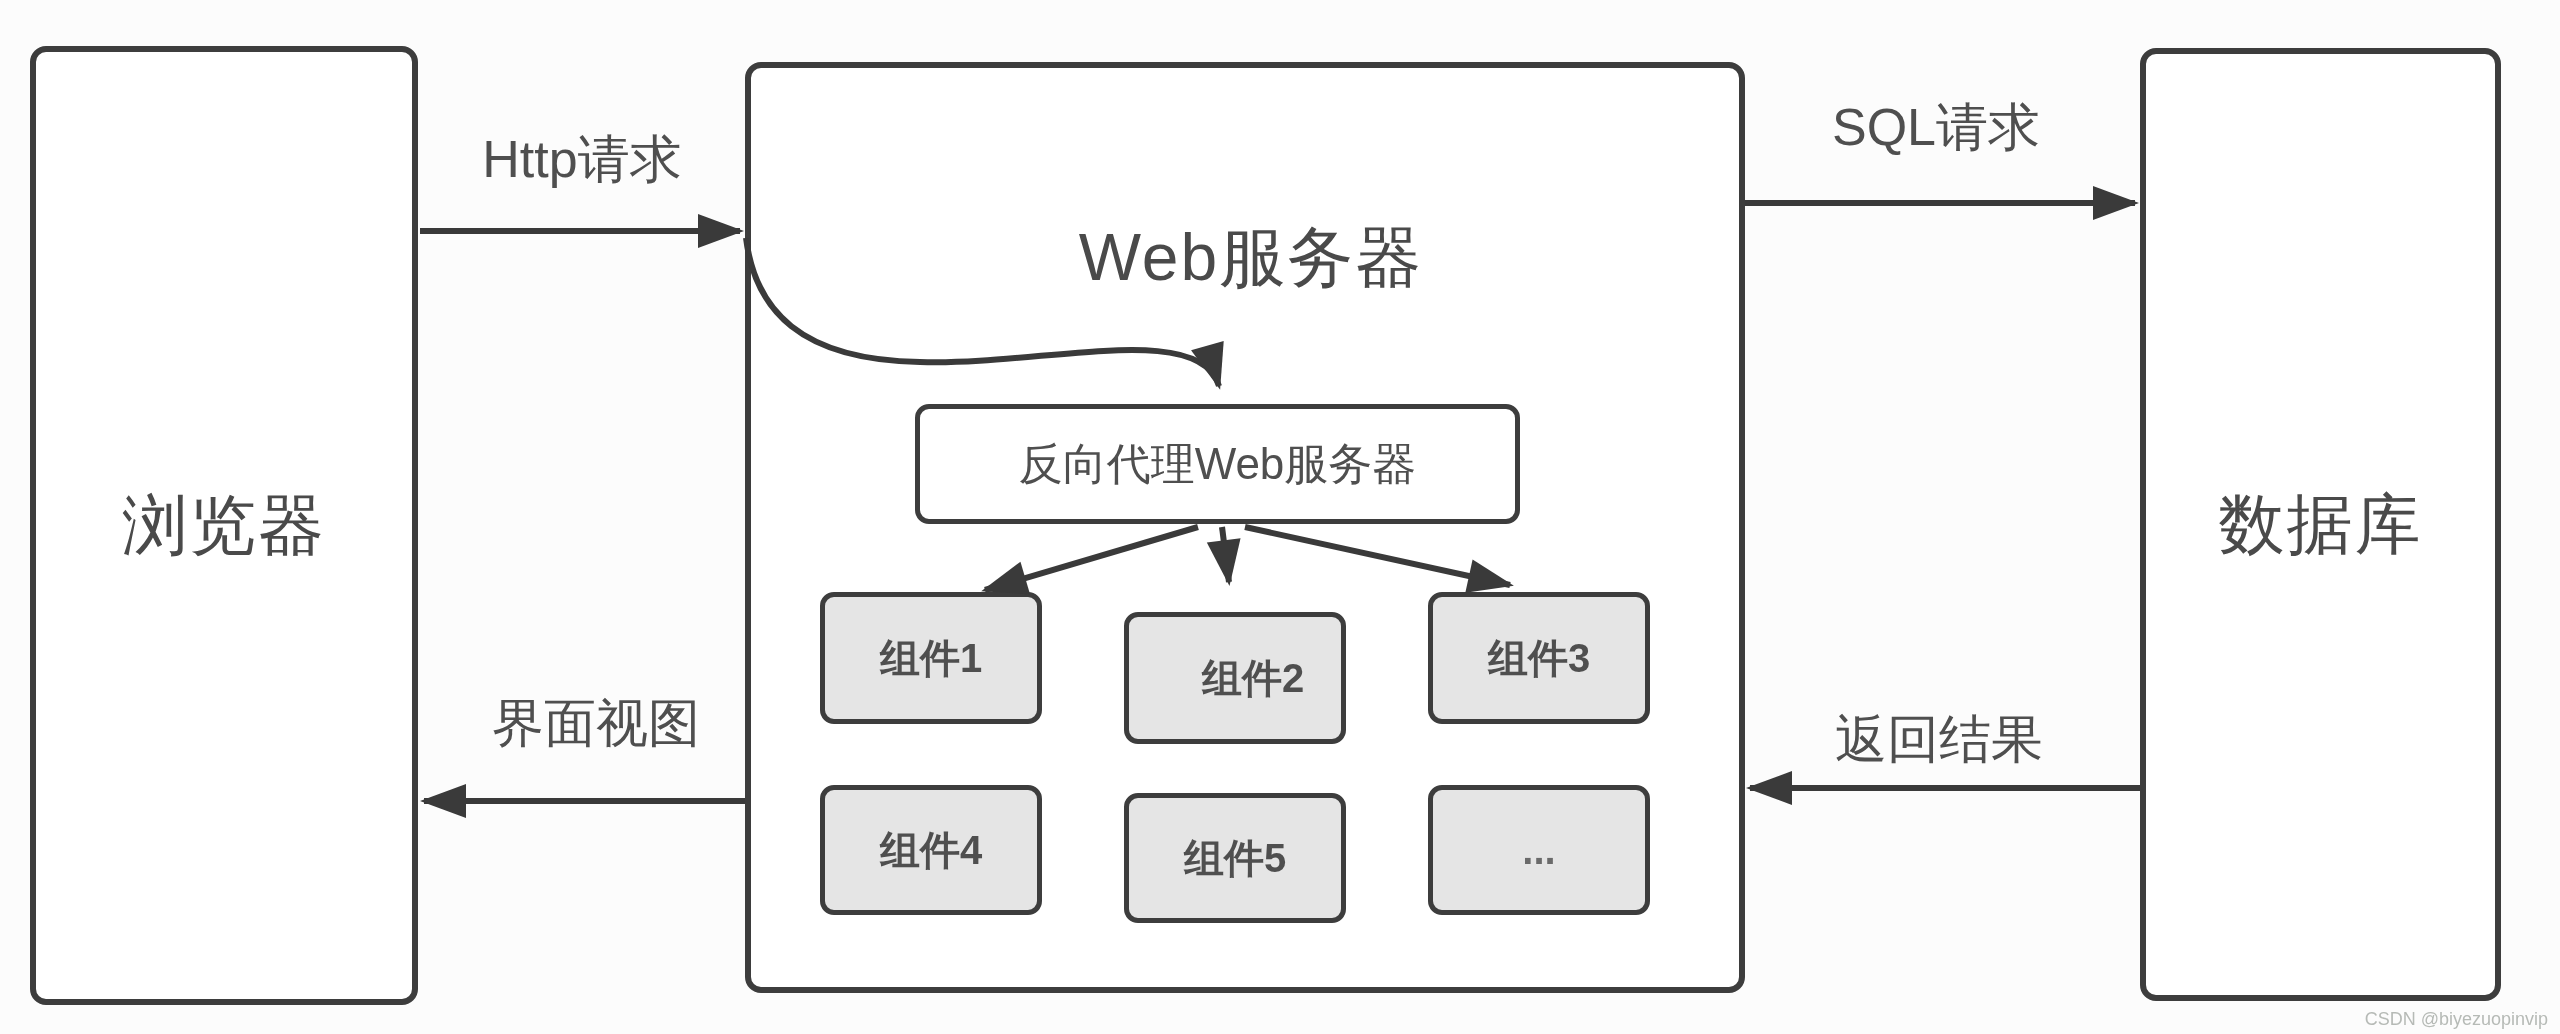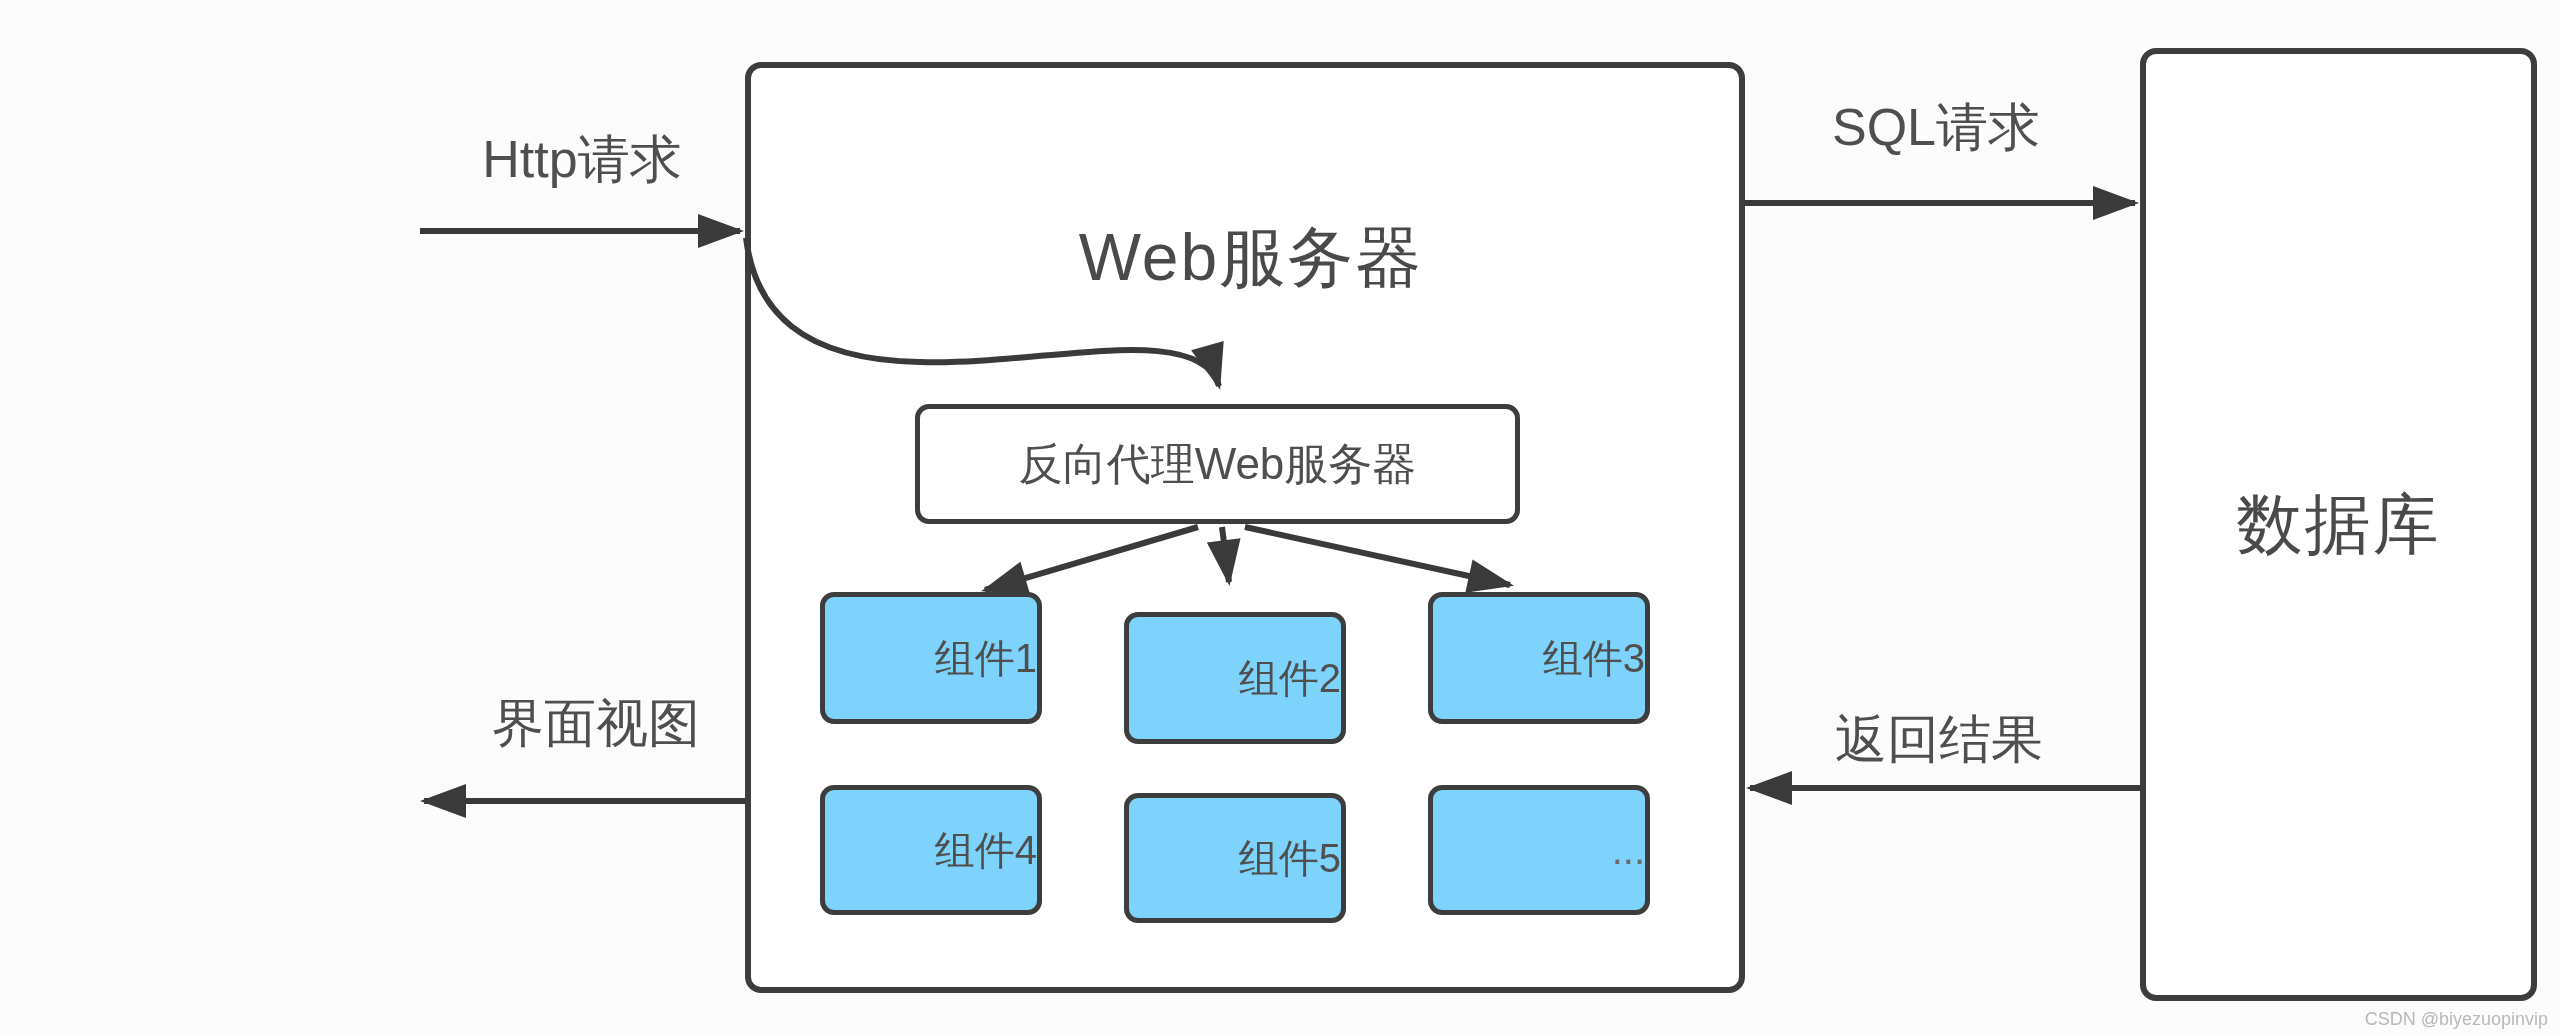--- a/index.html
+++ b/index.html
@@ -53,23 +53,23 @@
   .proxy-label {
     color: #4f4f4f;
     font-size: 44px;
     white-space: nowrap;
   }
   .component {
     position: absolute;
     width: 222px; height: 132px;
     border: 5px solid #3d3d3d;
     border-radius: 14px;
-    background: #7dd3fc;
+    background: #e5e5e5;
     box-sizing: border-box;
-    display: flex; align-items: center; justify-content: flex-end;
+    display: flex; align-items: center; justify-content: center; font-weight: bold;
   }
   .component-label {
     color: #4f4f4f;
     font-size: 40px;
     white-space: nowrap;
   }
   .edge-label {
     position: absolute;
     transform: translate(-50%, -50%);
     color: #4f4f4f;
@@ -92,20 +92,23 @@
     color: #b6bab6;
     font-size: 18px;
     white-space: nowrap;
   }
 </style>
 </head>
 <body>
 
 <div id="stage">
 
+  <div class="box" style="left:30px; top:46px; width:388px; height:959px;">
+    <span class="big-label">浏览器</span>
+  </div>
 
   <div class="box" style="left:745px; top:62px; width:1000px; height:931px;"></div>
   <span class="server-title" style="left:1251px; top:213px; transform:translateX(-50%);">Web服务器</span>
 
   <div class="proxy-box">
     <span class="proxy-label">反向代理Web服务器</span>
   </div>
 
   <div class="component" style="left:820px; top:592px;">
     <span class="component-label">组件1</span>
@@ -120,21 +123,21 @@
   <div class="component" style="left:820px; top:785px; height:130px;">
     <span class="component-label">组件4</span>
   </div>
   <div class="component" style="left:1124px; top:785px; height:130px;margin-top:8px;">
     <span class="component-label">组件5</span>
   </div>
   <div class="component" style="left:1428px; top:785px; height:130px;">
     <span class="component-label" style="color:#6a6a6a;">...</span>
   </div>
 
-  <div class="box" style="left:2140px; top:48px; width:397px; height:953px;">
+  <div class="box" style="left:2140px; top:48px; width:361px; height:953px;">
     <span class="big-label">数据库</span>
   </div>
 
   <span class="edge-label" style="left:582px; top:160px;">Http请求</span>
   <span class="edge-label" style="left:596px; top:724px;">界面视图</span>
   <span class="edge-label" style="left:1936px; top:128px;">SQL请求</span>
   <span class="edge-label" style="left:1939px; top:724px;margin-top:16px;">返回结果</span>
 
   <svg id="arrow-layer" width="2560" height="1034" viewBox="0 0 2560 1034">
     <defs>

